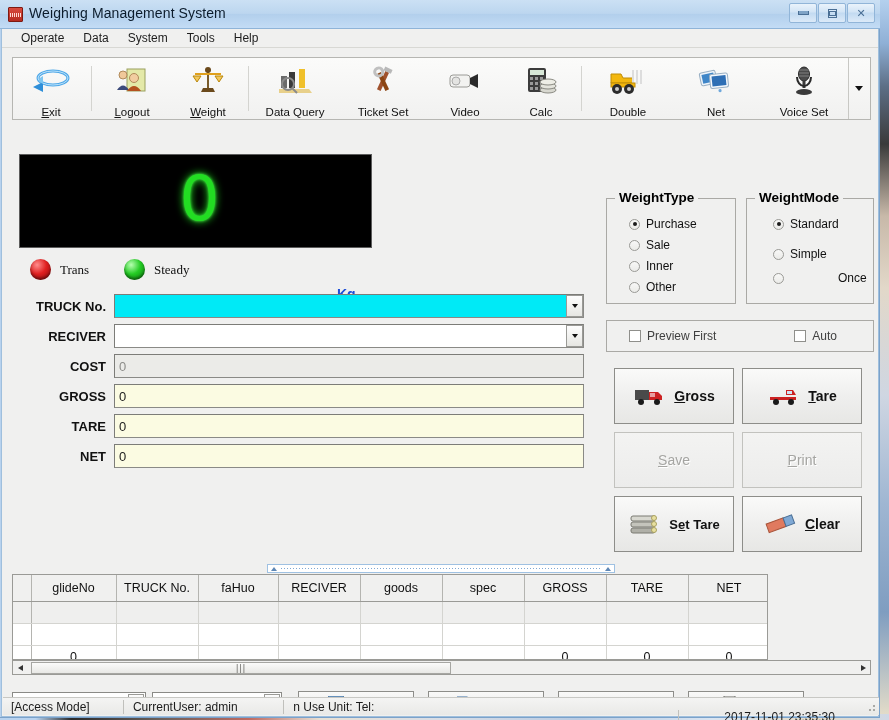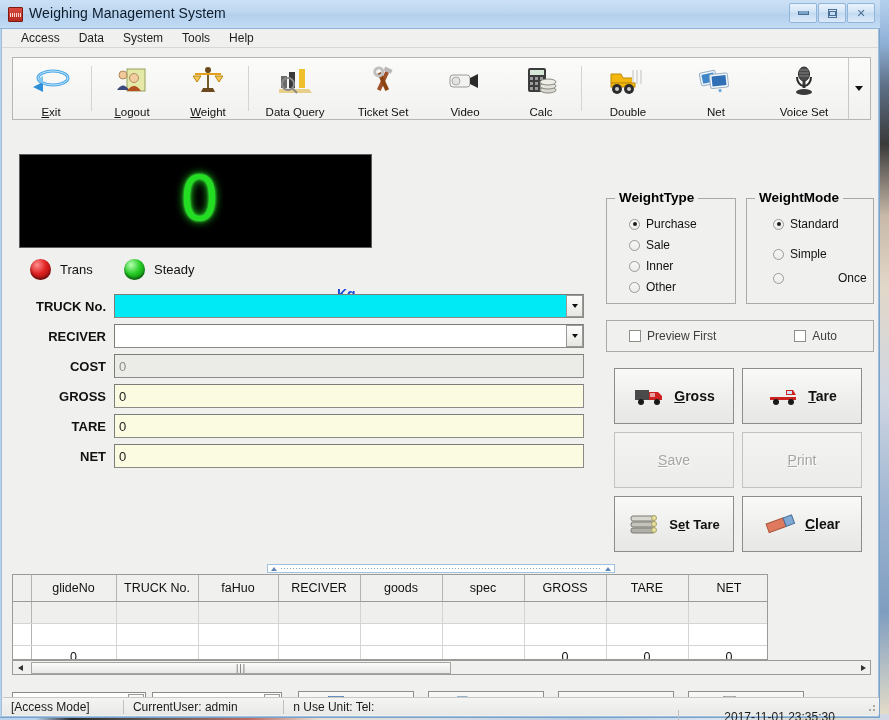--- a/index.html
+++ b/index.html
@@ -91,21 +91,21 @@
   .wdisp span{
     font-family:"DejaVu Sans",sans-serif;font-size:62px;color:#22dd22;
     text-shadow:0 0 9px #2f2,0 0 3px #6f6;line-height:1;position:relative;left:4px;top:-2px;
   }
   .leds{position:absolute;left:28px;top:228px;width:355px;height:26px;}
   .led{
     position:absolute;top:2px;width:21px;height:21px;border-radius:50%;
   }
   .led.red{left:0;background:radial-gradient(circle at 34% 28%,#ff8d8d 0%,#e02020 45%,#8c0c0c 100%);box-shadow:inset 0 -2px 3px rgba(0,0,0,.45);}
   .led.green{left:94px;background:radial-gradient(circle at 34% 28%,#b6ffb0 0%,#25cc25 45%,#0b7c0b 100%);box-shadow:inset 0 -2px 3px rgba(0,0,0,.45);}
-  .led-lbl{position:absolute;top:5px;font-size:13px;color:#111;}
+  .led-lbl{position:absolute;top:5px;font-size:13px;color:#111;font-family:Liberation Serif, serif;}
   .led-lbl.l1{left:30px;}
   .led-lbl.l2{left:124px;}
   .unit{position:absolute;left:307px;top:4px;font-size:14px;font-weight:bold;color:#1d4ed8;margin-top:25px;}
   
   .form{position:absolute;left:12px;top:264px;width:570px;}
   .frow{display:flex;align-items:center;height:26px;margin-bottom:4px;}
   .frow .flbl{width:92px;text-align:right;padding-right:8px;font-size:13px;font-weight:bold;color:#111;}
   .fctl{position:relative;flex:1;height:24px;}
   .finp{
     position:absolute;inset:0;box-sizing:border-box;
@@ -275,21 +275,21 @@
           </div>
         <div class="wb">
             <div class="g">✕</div>
           </div>
       </div>
     </div>
 
     <div class="client">
 
       <div class="menubar">
-        <div class="menu-item">Access</div>
+        <div class="menu-item">Operate</div>
         <div class="menu-item">Data</div>
         <div class="menu-item">System</div>
         <div class="menu-item">Tools</div>
         <div class="menu-item">Help</div>
       </div>
 
       <div class="toolbar">
 
         <div class="tb-btn">
           <div class="tb-ico">

